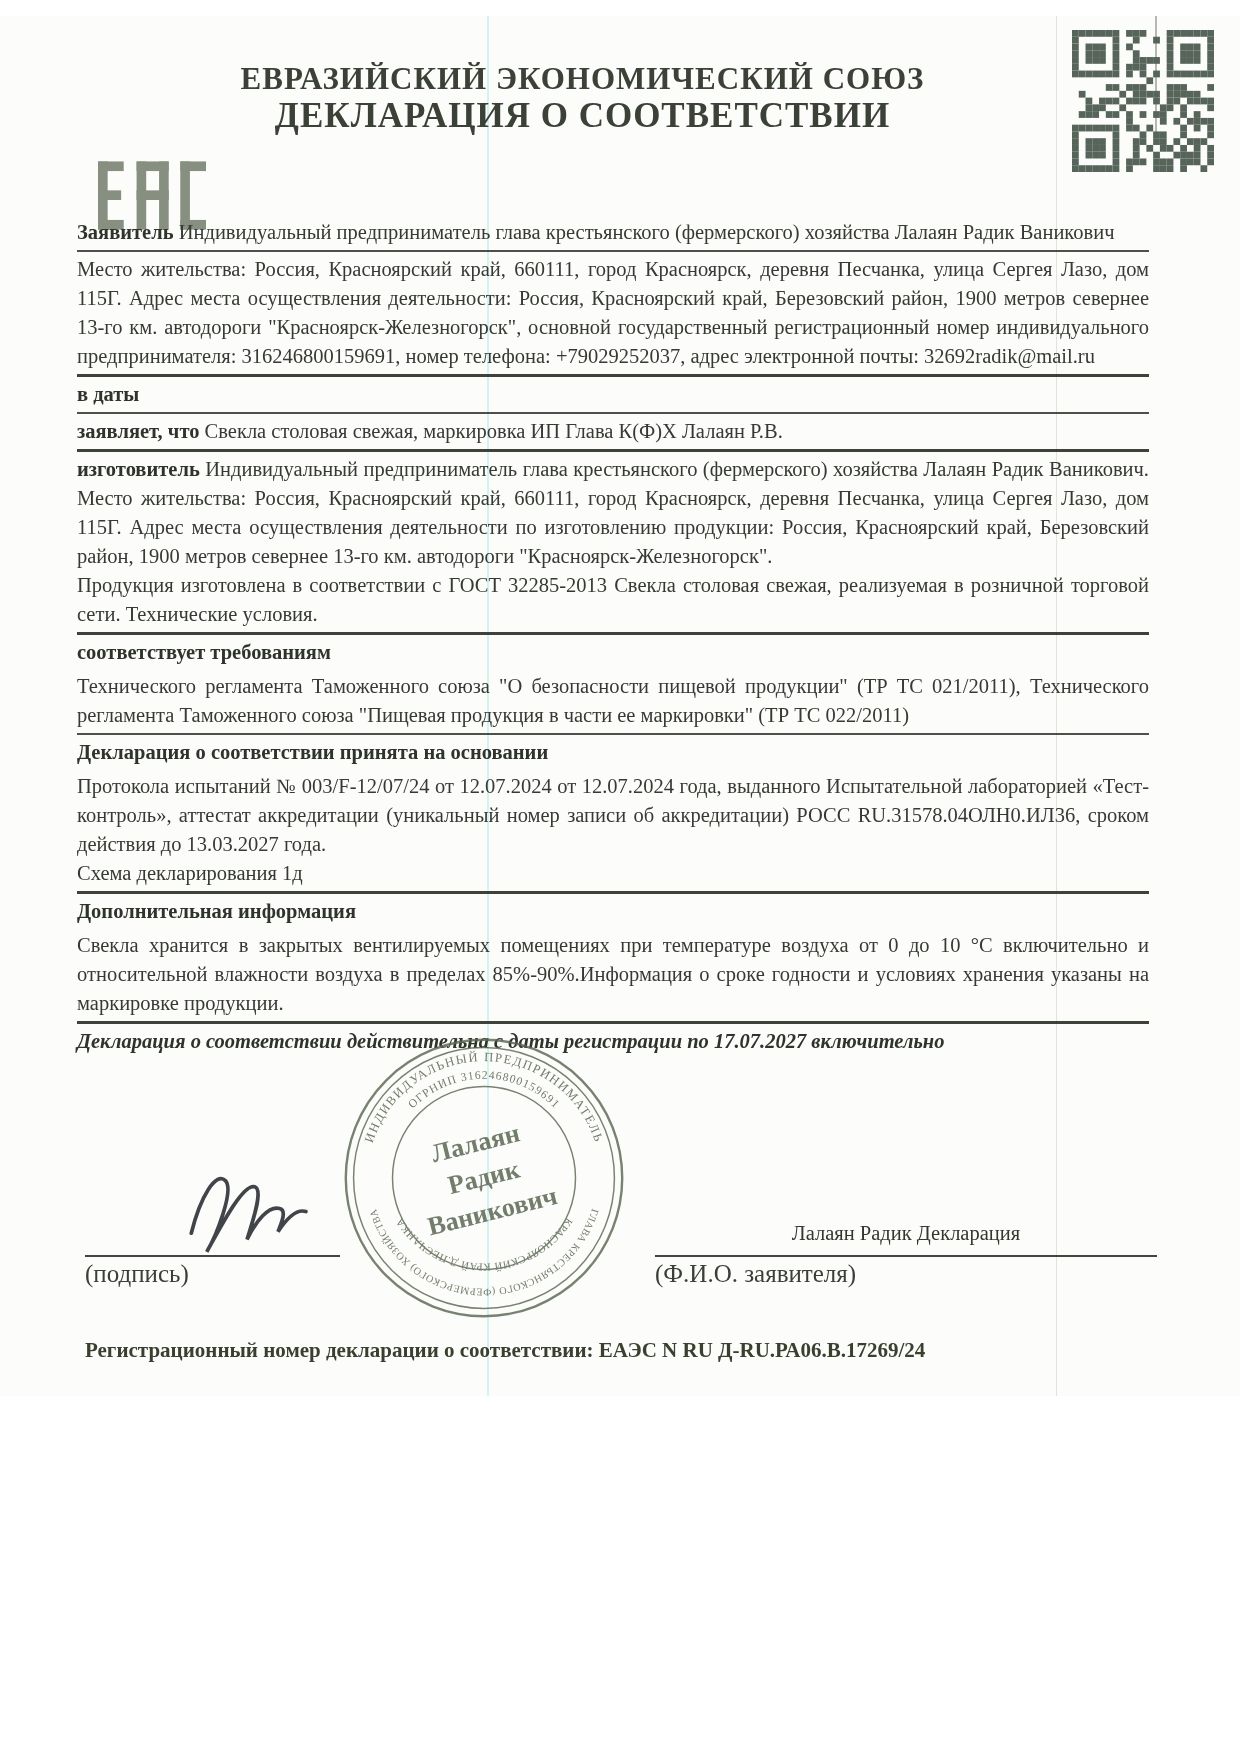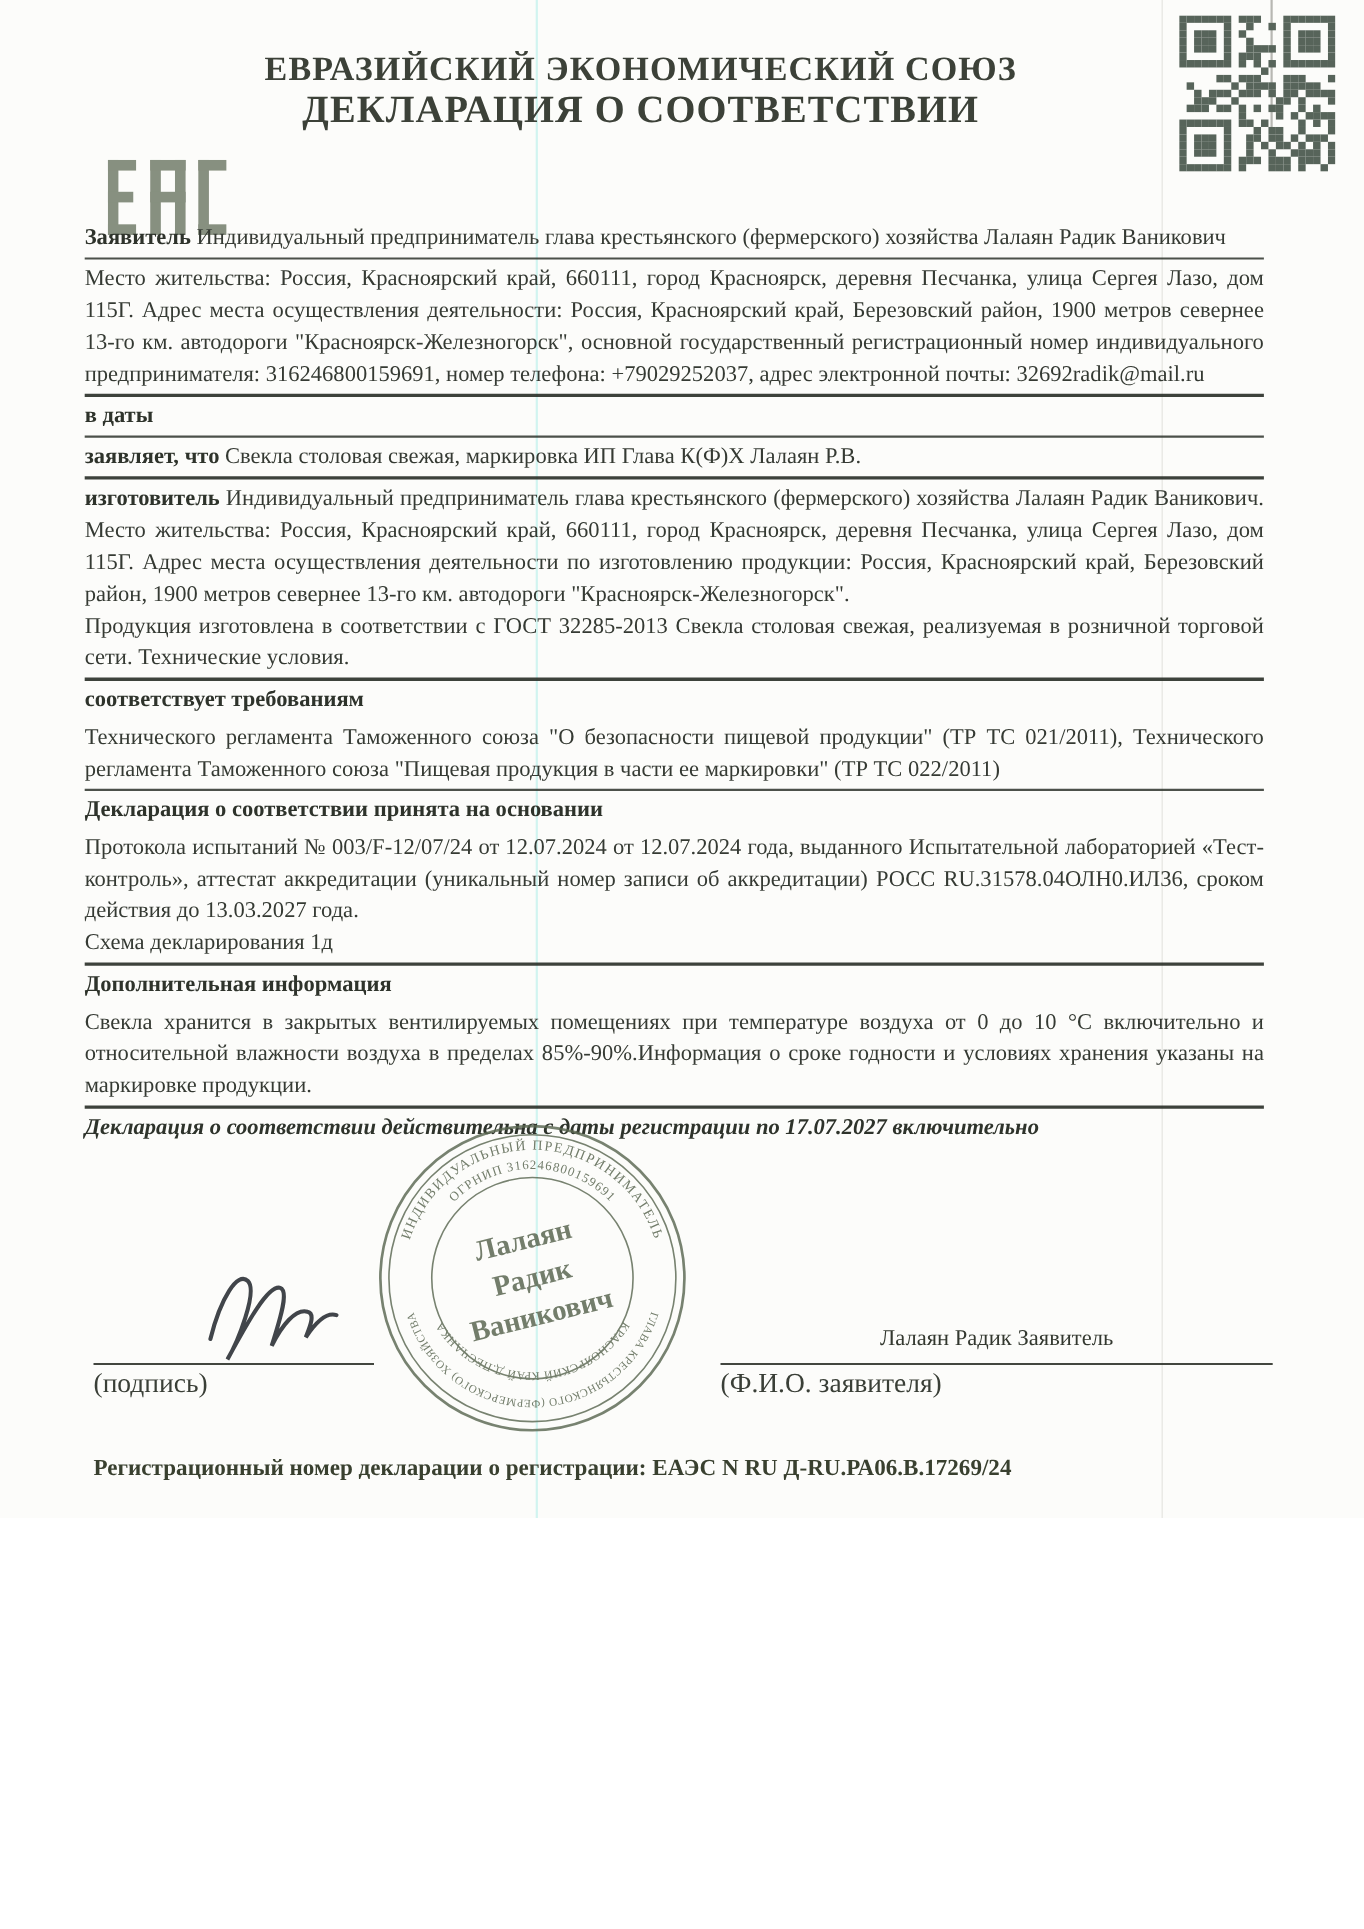--- a/index.html
+++ b/index.html
@@ -1,17 +1,17 @@
 <!DOCTYPE html>
 <html lang="ru"><head>
 <meta charset="utf-8">
 <style>
   html,body{margin:0;padding:0;background:#ffffff;}
   .page{
-    position:relative;width:1240px;height:1380px;margin:0 auto;
+    position:relative;width:1240px;height:1380px;margin:16px auto;
     background:#fcfcfa;overflow:hidden;
     font-family:"Liberation Serif", serif;color:#353a33;
   }
   
   .artifact{position:absolute;pointer-events:none;}
   .scan-cyan{left:487px;top:0;width:2px;height:1754px;background:rgba(110,225,220,.30);}
   .scan-gray{left:1056px;top:0;width:1px;height:1754px;background:rgba(70,70,60,.14);}
   .scan-right-top{left:1155px;top:0;width:2px;height:118px;background:rgba(70,70,60,.38);}
   .scan-bottom-tick{left:180px;top:1742px;width:26px;height:6px;background:rgba(120,230,225,.45);}
 
@@ -346,21 +346,21 @@
     <p class="validity">Декларация о соответствии действительна с даты регистрации по 17.07.2027 включительно</p>
   </div>
 
   <svg class="signature" viewBox="0 0 100 62">
     <path d="M4,46 C10,22 20,6 26,12 C32,18 20,48 14,58 C26,36 38,14 45,16 C51,18 43,40 40,50 C46,38 54,28 61,30 C66,31 62,40 60,45 C66,36 72,30 78,32" fill="none" stroke="#2c3136" stroke-width="2.4" stroke-linecap="round" opacity="0.9"></path>
   </svg>
 
   <div class="sig-line sig-line-left"></div>
   <div class="sig-caption cap-left">(подпись)</div>
 
-  <div class="sig-name">Лалаян Радик Заявитель</div>
+  <div class="sig-name">Лалаян Радик Декларация</div>
   <div class="sig-line sig-line-right"></div>
   <div class="sig-caption cap-right">(Ф.И.О. заявителя)</div>
 
   <svg class="stamp" viewBox="0 0 300 300">
     <defs>
       <path id="arcOuterTop" d="M30,150 A120,120 0 0 1 270,150"></path>
       <path id="arcOuterBottom" d="M262,178 A116,116 0 0 1 38,178"></path>
       <path id="arcInnerTop" d="M48,150 A102,102 0 0 1 252,150"></path>
       <path id="arcInnerBottom" d="M244,172 A100,100 0 0 1 56,172"></path>
     </defs>
@@ -371,16 +371,16 @@
     <text font-size="10.5" letter-spacing="0.5"><textPath href="#arcOuterBottom" startOffset="50%" text-anchor="middle">ГЛАВА КРЕСТЬЯНСКОГО (ФЕРМЕРСКОГО) ХОЗЯЙСТВА</textPath></text>
     <text font-size="12" letter-spacing="1"><textPath href="#arcInnerTop" startOffset="50%" text-anchor="middle">ОГРНИП 316246800159691</textPath></text>
     <text font-size="11" letter-spacing="0.5"><textPath href="#arcInnerBottom" startOffset="50%" text-anchor="middle">КРАСНОЯРСКИЙ КРАЙ Д.ПЕСЧАНКА</textPath></text>
     <g transform="rotate(-14 150 150)" font-size="27" font-weight="bold" text-anchor="middle">
       <text x="150" y="122">Лалаян</text>
       <text x="150" y="158">Радик</text>
       <text x="150" y="194">Ваникович</text>
     </g>
   </svg>
 
-  <p class="footer footer-reg"><span>Регистрационный номер декларации о регистрации:</span> <span>ЕАЭС N RU Д-RU.РА06.В.17269/24</span></p>
+  <p class="footer footer-reg"><span>Регистрационный номер декларации о соответствии:</span> <span>ЕАЭС N RU Д-RU.РА06.В.17269/24</span></p>
   <p class="footer footer-date"><span>Дата регистрации декларации о соответствии:</span> <span>18.07.2024</span></p>
 
 </div>
 
 </body></html>

